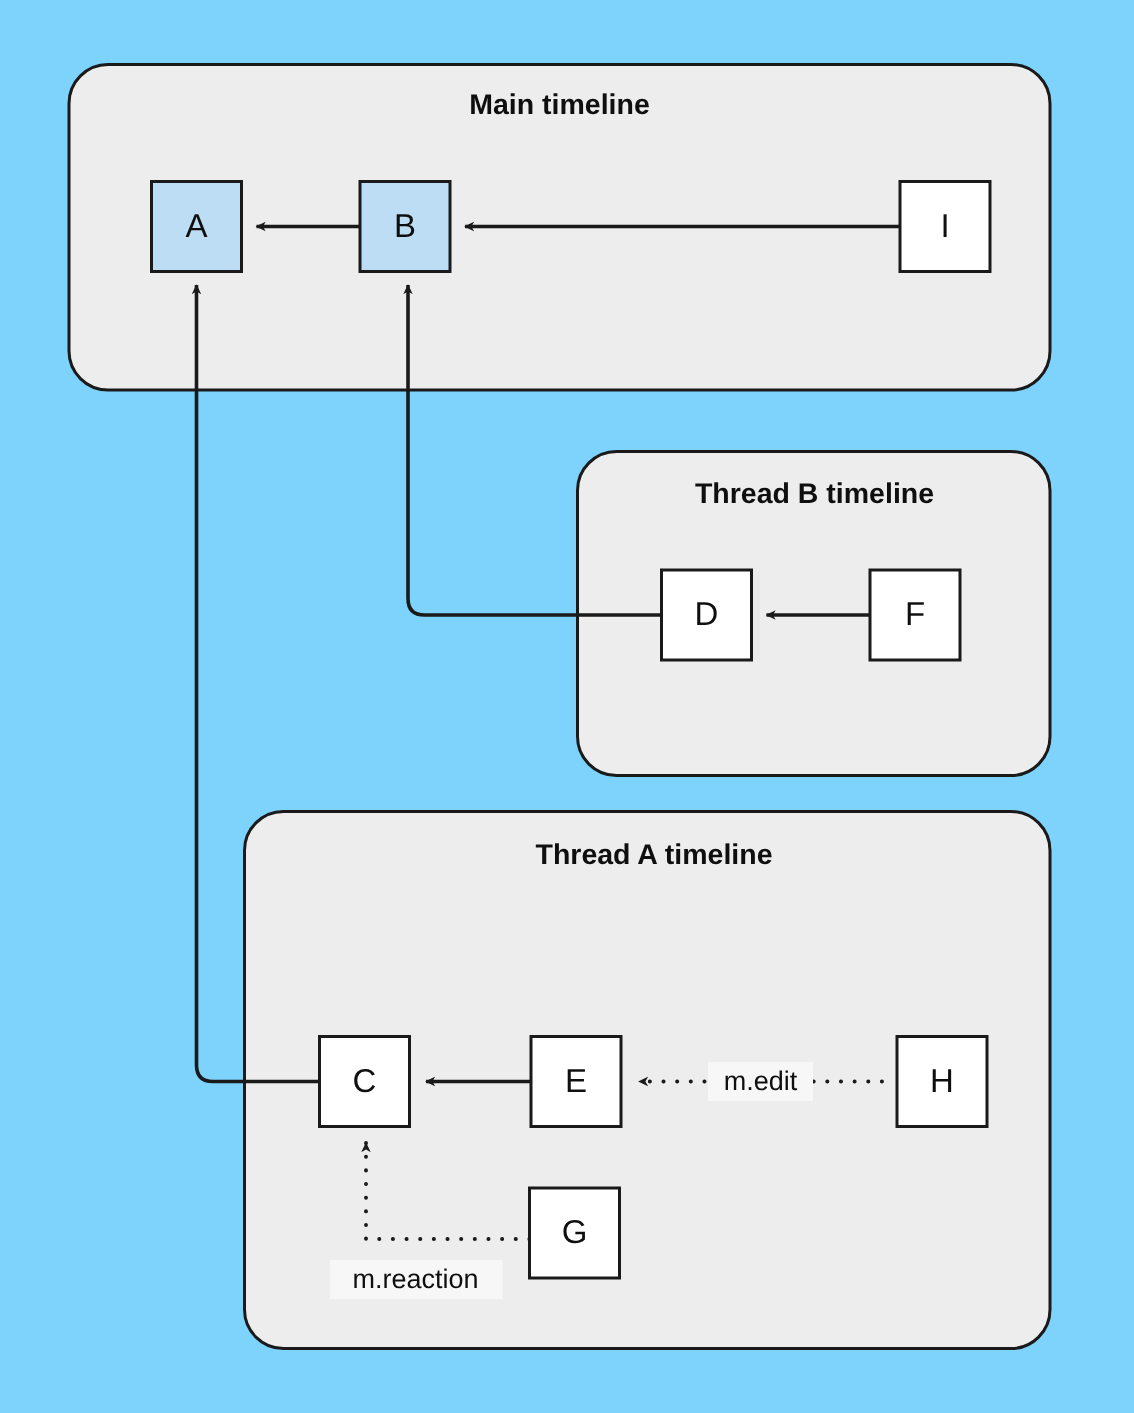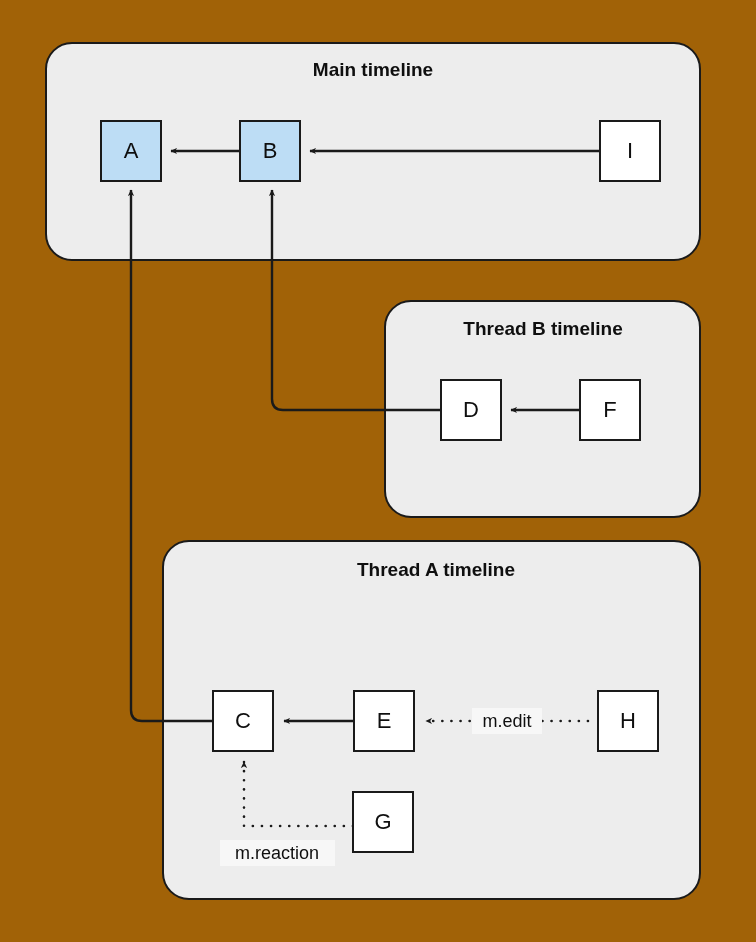--- a/index.html
+++ b/index.html
@@ -8,21 +8,21 @@
     padding: 0;
     background: #ffffff;
   }
   body {
     font-family: "Liberation Sans", sans-serif;
   }
   #stage {
     position: relative;
     width: 756px;
     height: 942px;
-    background: #a16207;
+    background: #7dd3fc;
     overflow: hidden;
   }
   #diagram-svg {
     position: absolute;
     left: 0;
     top: 0;
     width: 756px;
     height: 942px;
     display: block;
   }

